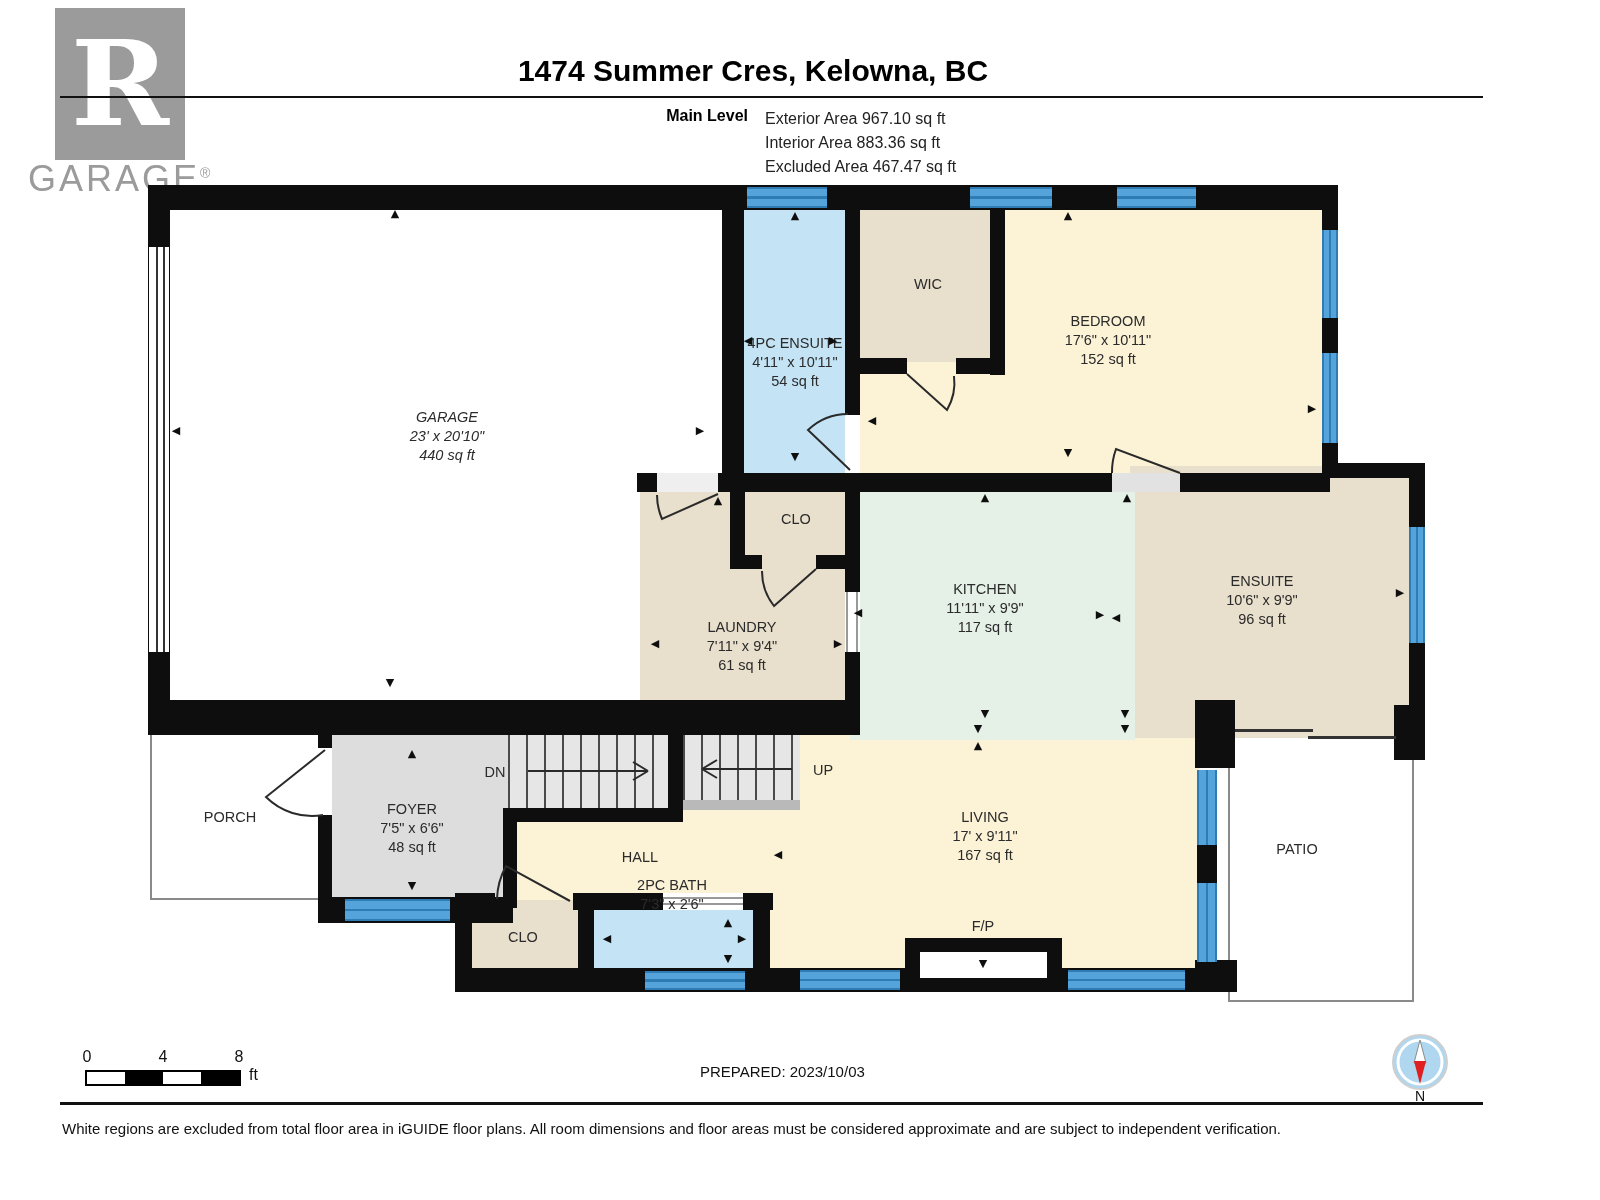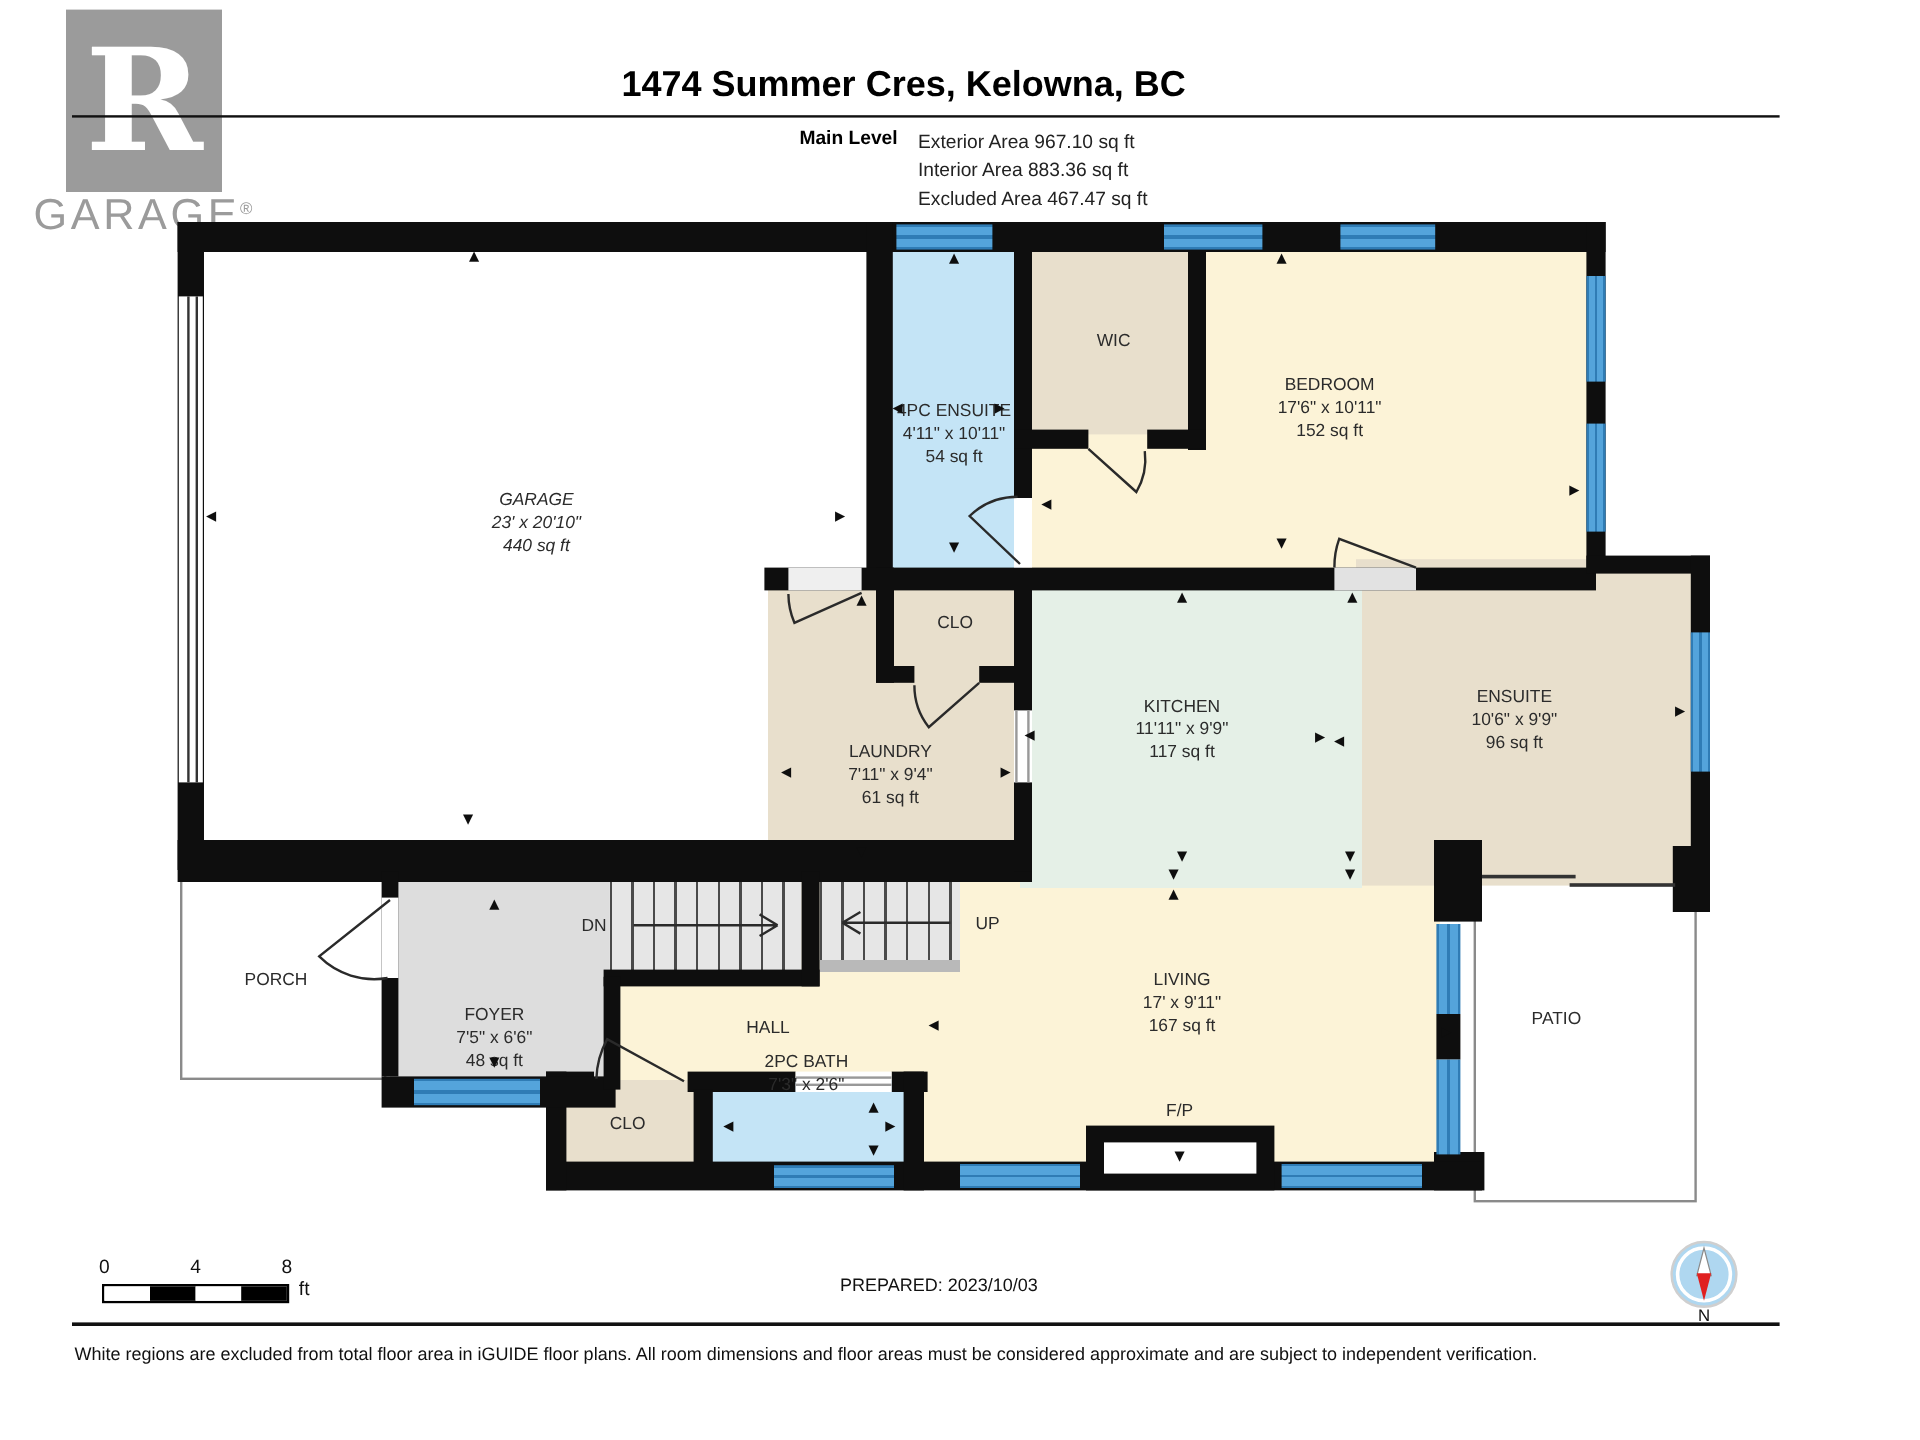--- a/index.html
+++ b/index.html
@@ -197,21 +197,21 @@
         <div>117 sq ft</div>
       </div>
       <div class="room-label" style="left: 1262px; top: 572px;">
         <div>ENSUITE</div>
         <div>10'6" x 9'9"</div>
         <div>96 sq ft</div>
       </div>
       <div class="room-label" style="left: 230px; top: 808px;">
         <div>PORCH</div>
       </div>
-      <div class="room-label" style="left: 412px; top: 800px; margin-top: 37px;">
+      <div class="room-label" style="left: 412px; top: 800px;">
         <div>FOYER</div>
         <div>7'5" x 6'6"</div>
         <div>48 sq ft</div>
       </div>
       <div class="room-label" style="left: 640px; top: 848px; text-align: right;">
         <div>HALL</div>
       </div>
       <div class="room-label" style="left: 985px; top: 808px;">
         <div>LIVING</div>
         <div>17' x 9'11"</div>

